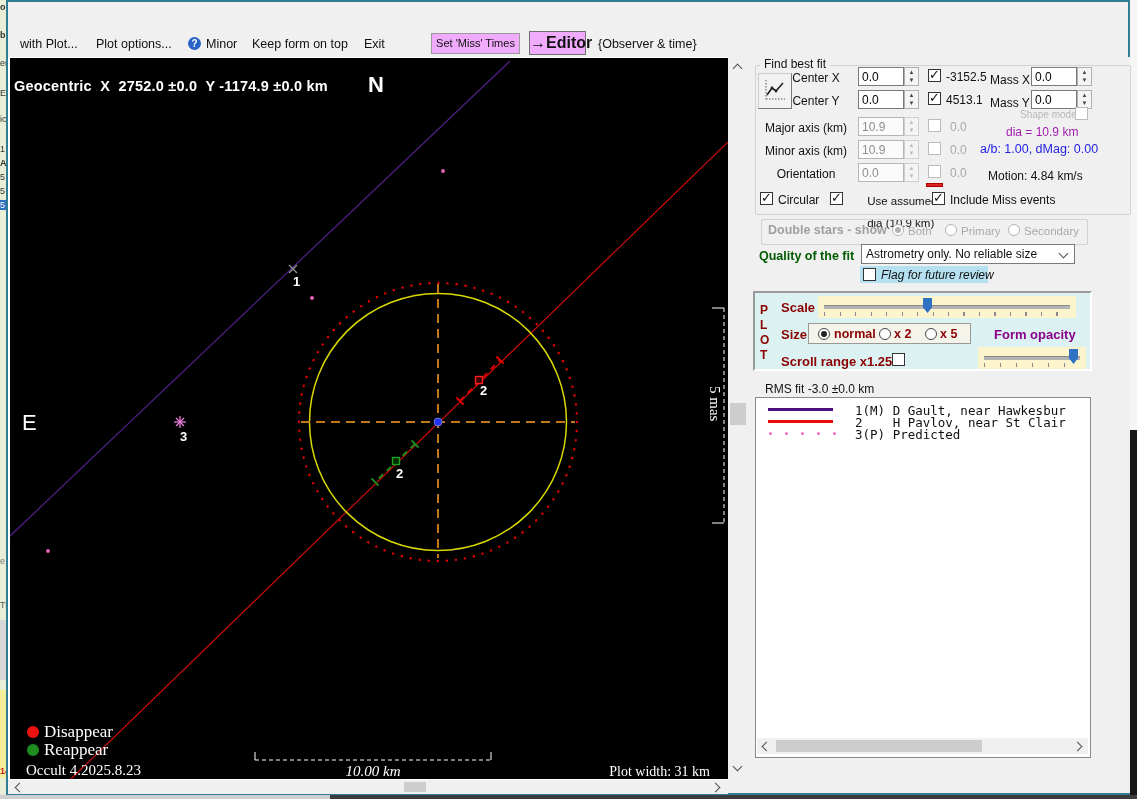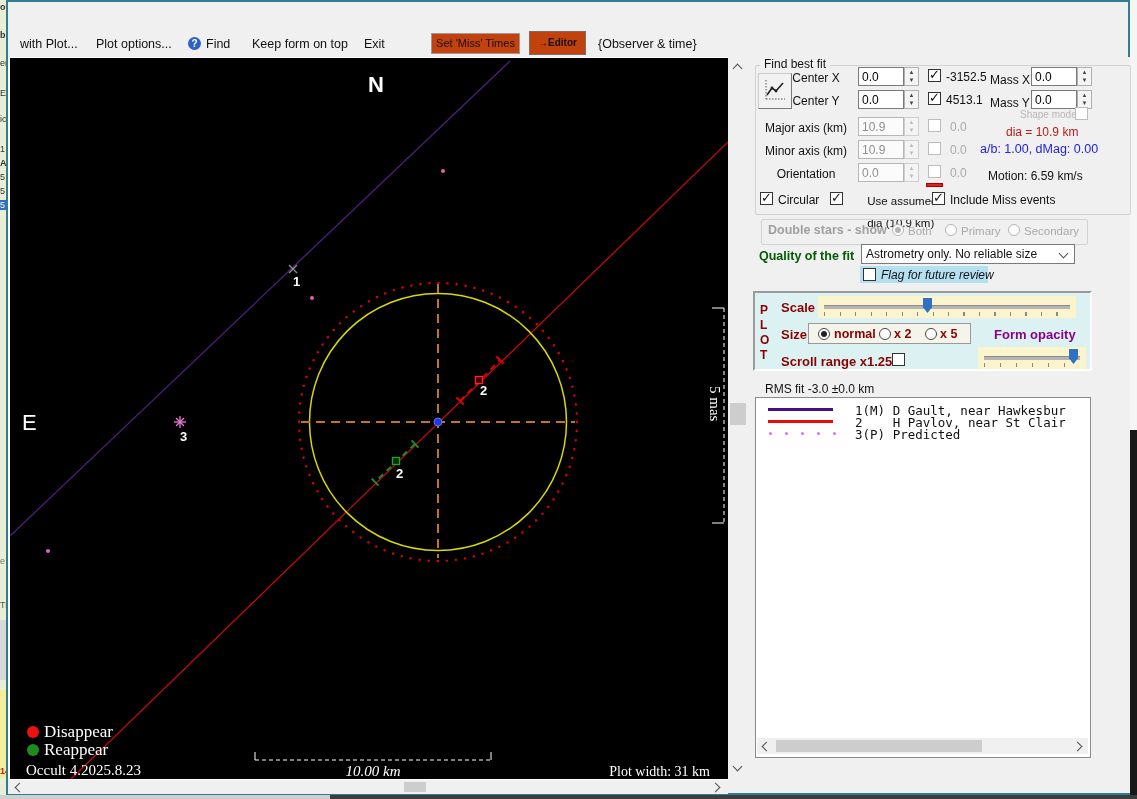--- a/index.html
+++ b/index.html
@@ -12,21 +12,21 @@
   .appicon{position:absolute;left:13px;top:7px;width:17px;height:16px;background:#1a1410;overflow:hidden;}
   .appicon i{position:absolute;left:2px;top:6px;width:13px;height:10px;background:#a5743c;border-radius:60% 60% 0 0/100% 100% 0 0;}
   .wbtn{position:absolute;top:0;width:44px;height:30px;color:#fff;}
   .wbtn .bar{position:absolute;left:16px;top:15px;width:11px;height:1px;background:#fff;}
   .wbtn .box{position:absolute;left:17px;top:10px;width:9px;height:9px;border:1px solid #fff;}
   .wbtn .x{position:absolute;left:14px;top:5px;font-size:15px;}
   
   .menubar{left:8px;top:30px;width:1120px;height:27px;background:#f0f0f0;font-size:12.5px;color:#111;}
   .mitem{position:absolute;top:7px;}
   .helpicon{position:absolute;left:180px;top:7px;width:13px;height:13px;border-radius:50%;background:#2a63c8;color:#fff;font-size:10px;font-weight:bold;text-align:center;line-height:13px;}
-  .mbtn{position:absolute;background:#c2410c;border:1px solid #9a9a9a;text-align:center;box-sizing:border-box;}
+  .mbtn{position:absolute;background:#f0abfc;border:1px solid #9a9a9a;text-align:center;box-sizing:border-box;}
   
   .plot{left:8px;top:57px;width:720px;height:723px;background:#000;border-left:2px solid #fff;border-top:1px solid #fff;border-bottom:1px solid #fff;box-sizing:border-box;}
   .plot .txt{position:absolute;color:#fff;white-space:pre;}
   .hdr{font-size:14.5px;font-weight:bold;letter-spacing:.2px;}
   .serif{font-family:"Liberation Serif",serif;}
   .mas-label{writing-mode:vertical-rl;font-family:"Liberation Serif",serif;font-size:15px;color:#fff;}
   
   .sbar{background:#f0f0f0;}
   .thumb{position:absolute;background:#cdcdcd;}
   .chev{display:inline-block;width:6px;height:6px;border-top:1.6px solid #505050;border-left:1.6px solid #505050;}
@@ -94,25 +94,25 @@
   <div class="abs" style="left:0;top:795px;width:330px;height:4px;background:#cfcfcf"></div>
   <div class="abs" style="left:330px;top:795px;width:807px;height:4px;background:#3c3c3c"></div>
 
   <div class="abs app-window"></div>
 
 
   <div class="abs menubar">
     <span class="mitem" style="left:12px">with Plot...</span>
     <span class="mitem" style="left:88px">Plot options...</span>
     <span class="helpicon">?</span>
-    <span class="mitem" style="left:198px">Find</span>
+    <span class="mitem" style="left:198px">Minor</span>
     <span class="mitem" style="left:244px">Keep form on top</span>
     <span class="mitem" style="left:356px">Exit</span>
     <span class="mbtn" style="left:423px;top:3px;width:89px;height:21px;font-size:11px;line-height:19px">Set 'Miss' Times</span>
-    <span class="mbtn" style="left:521px;top:1px;width:57px;height:24px;font-size:10px;font-weight:bold;line-height:22px;border-color:#707070">→Editor</span>
+    <span class="mbtn" style="left:521px;top:1px;width:57px;height:24px;font-size:16px;font-weight:bold;line-height:22px;border-color:#707070">→Editor</span>
     <span class="mitem" style="left:590px">{Observer &amp; time}</span>
   </div>
 
   <div class="abs plot">
     <svg width="718" height="721" viewBox="0 0 718 721" style="position:absolute;left:0;top:0">
 
       <line x1="500" y1="3" x2="0" y2="478" stroke="#4b1f7e" stroke-width="1.3"></line>
 
       <line x1="718" y1="84" x2="61" y2="721" stroke="#cc0a0a" stroke-width="1.2"></line>
 
@@ -161,20 +161,21 @@
         <line x1="714" y1="250" x2="714" y2="465" stroke-dasharray="4 3"></line>
         <line x1="702" y1="250" x2="714" y2="250"></line>
         <line x1="702" y1="465" x2="714" y2="465"></line>
       </g>
 
       <text x="283" y="228" fill="#fff" font-size="13" font-weight="bold" font-family="Liberation Sans,sans-serif">1</text>
       <text x="470" y="337" fill="#fff" font-size="13" font-weight="bold" font-family="Liberation Sans,sans-serif">2</text>
       <text x="386" y="420" fill="#fff" font-size="13" font-weight="bold" font-family="Liberation Sans,sans-serif">2</text>
       <text x="170" y="383" fill="#fff" font-size="13" font-weight="bold" font-family="Liberation Sans,sans-serif">3</text>
     </svg>
+    <div class="txt hdr" style="left:4px;top:20px">Geocentric  X  2752.0 ±0.0  Y -1174.9 ±0.0 km</div>
     <div class="txt" style="left:358px;top:14px;font-size:22px;font-weight:bold">N</div>
     <div class="txt" style="left:12px;top:352px;font-size:22px">E</div>
     <div class="txt serif" style="left:34px;top:664px;font-size:17px">Disappear</div>
     <div class="txt serif" style="left:34px;top:682px;font-size:17px">Reappear</div>
     <div class="txt serif" style="left:16px;top:704px;font-size:15px;font-weight:normal">Occult 4.2025.8.23</div>
     <div class="txt serif" style="left:260px;top:705px;width:206px;text-align:center;font-size:15px;font-style:italic">10.00 km</div>
     <div class="txt serif" style="left:560px;top:706px;width:140px;text-align:right;font-size:14px">Plot width: 31 km</div>
     <div class="abs mas-label" style="left:696px;top:328px">5 mas</div>
   </div>
 
@@ -225,35 +226,35 @@
     <span class="spin" style="left:329px;top:33px">▲<br>▼</span>
 
     <div class="lab" style="left:272px;top:52px;font-size:10px;color:#b8b8b8">Shape model</div>
     <span class="cb dis" style="left:327px;top:50px"></span>
 
     <div class="lab rt" style="left:10px;top:64px;width:96px">Major axis (km)</div>
     <input class="tb dis" style="left: 110px; top: 60px;" readonly="" value="10.9">
     <span class="spin dis" style="left:156px;top:60px">▲<br>▼</span>
     <span class="cb dis" style="left:180px;top:62px"></span>
     <div class="lab" style="left:202px;top:63px;color:#a8a8a8">0.0</div>
-    <div class="lab" style="left:258px;top:68px;color:#b91c1c">dia = 10.9 km</div>
+    <div class="lab" style="left:258px;top:68px;color:#a21caf">dia = 10.9 km</div>
 
     <div class="lab rt" style="left:10px;top:87px;width:96px">Minor axis (km)</div>
     <input class="tb dis" style="left: 110px; top: 83px;" readonly="" value="10.9">
     <span class="spin dis" style="left:156px;top:83px">▲<br>▼</span>
     <span class="cb dis" style="left:180px;top:85px"></span>
     <div class="lab" style="left:202px;top:86px;color:#a8a8a8">0.0</div>
     <div class="lab" style="left:232px;top:85px;color:#2222e6;font-size:12.5px">a/b: 1.00, dMag: 0.00</div>
 
     <div class="lab rt" style="left:10px;top:110px;width:96px">Orientation</div>
     <input class="tb dis" style="left: 110px; top: 106px;" readonly="" value="0.0">
     <span class="spin dis" style="left:156px;top:106px">▲<br>▼</span>
     <span class="cb dis" style="left:180px;top:108px"></span>
     <div class="lab" style="left:202px;top:109px;color:#a8a8a8">0.0</div>
-    <div class="lab" style="left:240px;top:112px">Motion: 6.59 km/s</div>
+    <div class="lab" style="left:240px;top:112px">Motion: 4.84 km/s</div>
 
     <div class="abs" style="left:178px;top:126px;width:17px;height:4px;background:#dd2222;border:1px solid #aa0000;box-sizing:border-box"></div>
 
     <span class="cb checked" style="left:12px;top:135px"></span>
     <div class="lab" style="left:30px;top:136px">Circular</div>
     <span class="cb checked" style="left:82px;top:135px"></span>
     <div class="lab" style="left:100px;top:128px;font-size:11.5px;line-height:11px">
       <span>Use assumed</span><br>
       <span>dia (10.9 km)</span>
     </div>

